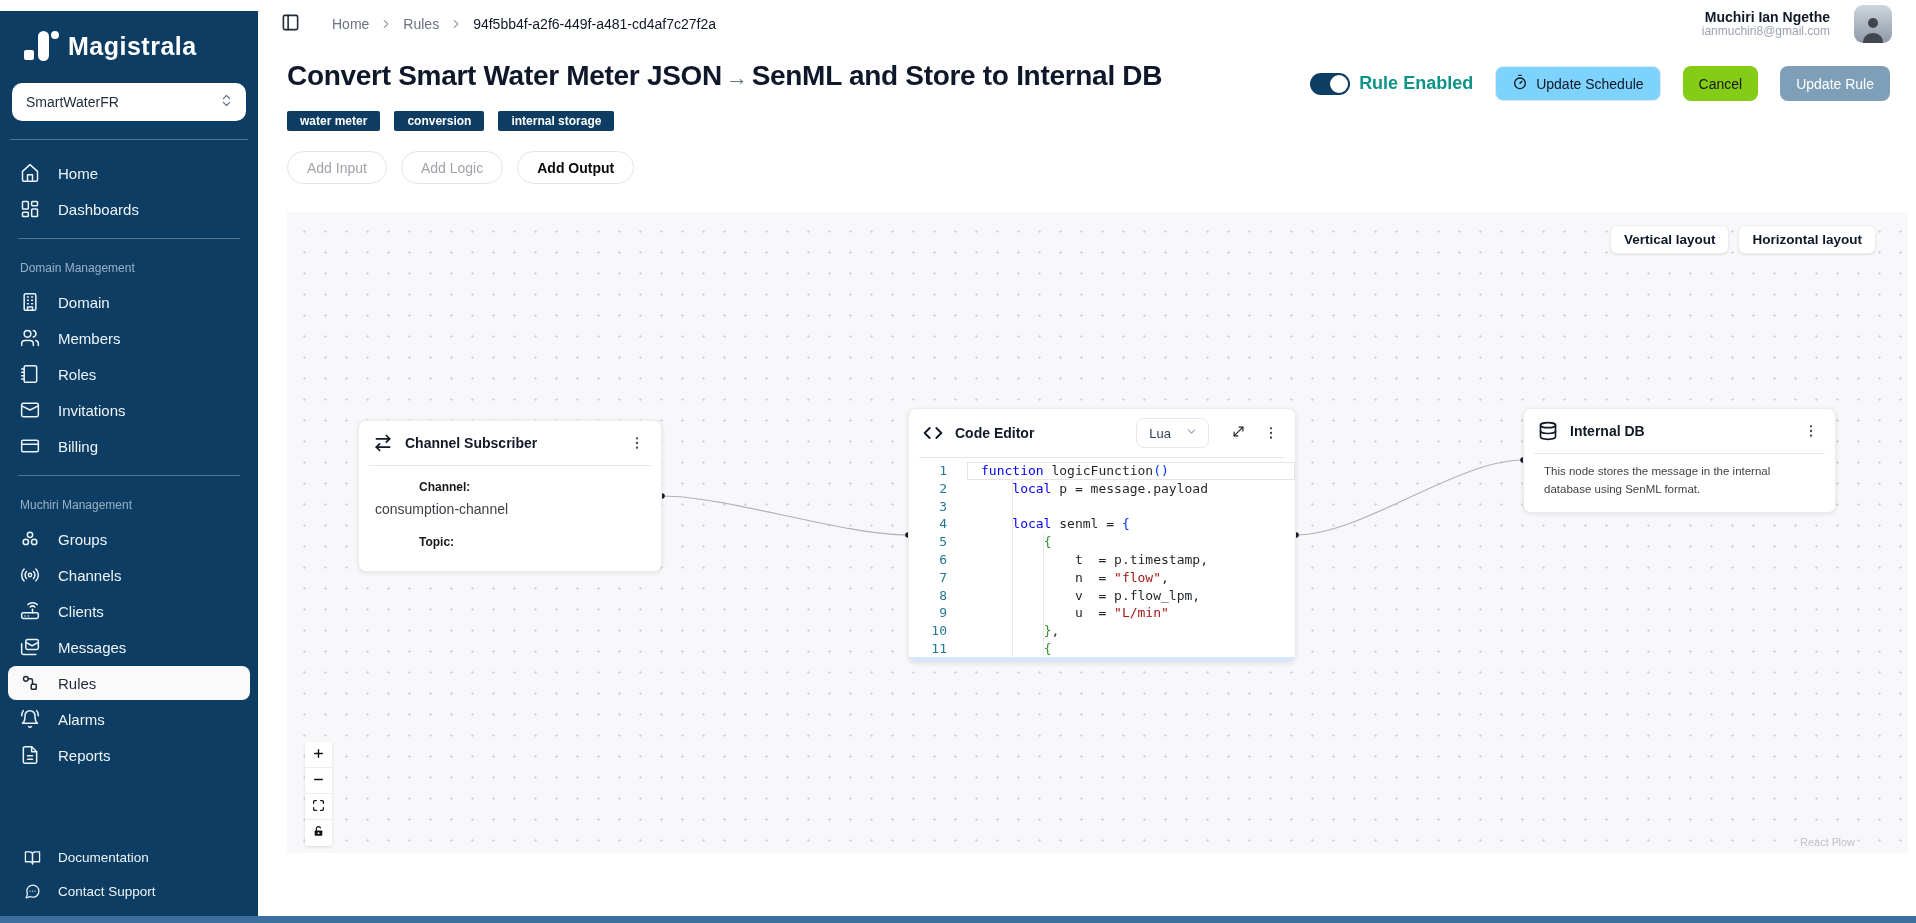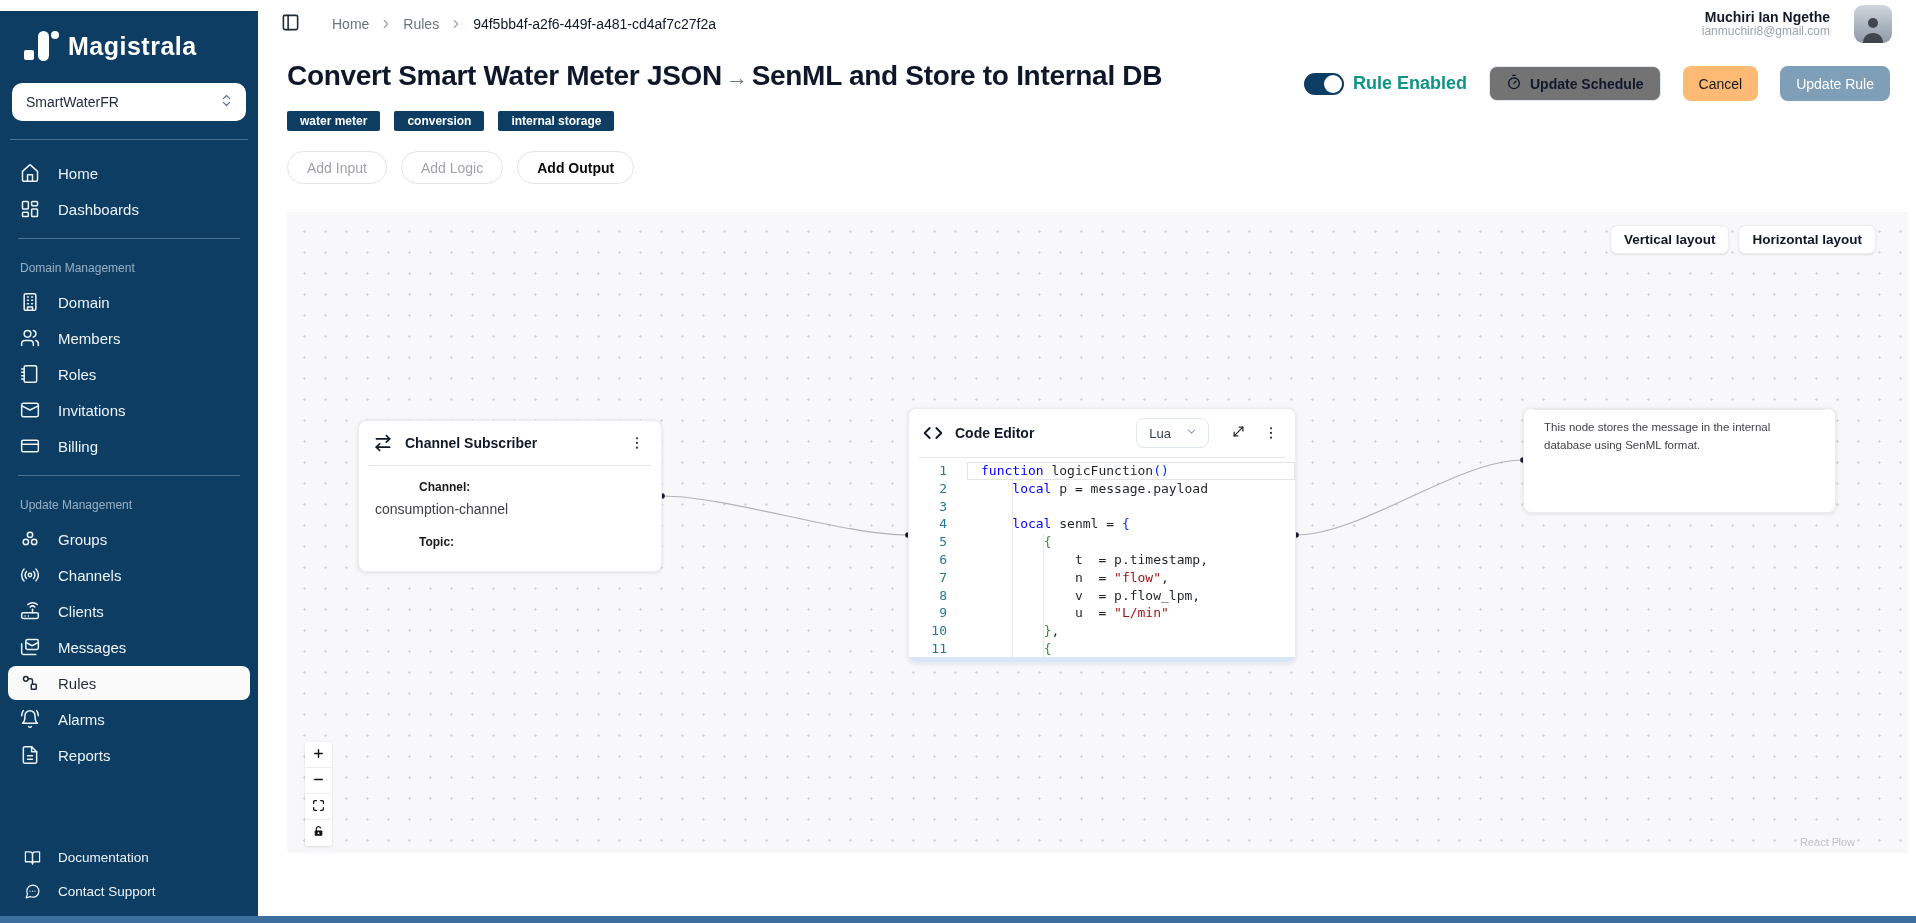--- a/index.html
+++ b/index.html
@@ -48,22 +48,22 @@
   .rule-head { padding:12px 26px 0 29px; }
   .rule-row { display:flex; align-items:flex-start; justify-content:space-between; }
   h1.rule-title { font-size:28px; font-weight:700; color:#0f172a; letter-spacing:-.3px; }
   .rule-title .arrow { color:#64748b; font-weight:400; font-size:22px; padding:0 4px; }
   .rule-actions { display:flex; align-items:center; gap:22px; margin-top:6px; flex:0 0 auto; }
   .toggle-wrap { display:flex; align-items:center; gap:9px; }
   .toggle { width:40px; height:22px; border-radius:11px; background:var(--navy,#0d3d63); position:relative; border:none; cursor:pointer; }
   .toggle .knob { position:absolute; top:2px; left:20px; width:18px; height:18px; border-radius:50%; background:#fff; }
   .toggle-label { color:var(--teal,#0d9488); font-size:18px; font-weight:700; }
   .btn { font-family:inherit; font-size:14px; border-radius:8px; height:35px; display:inline-flex; align-items:center; gap:8px; cursor:pointer; padding:0 16px; }
-  .btn-outline { background:#737373; border:1px solid #e2e8f0; color:#0f172a; font-weight:700; }
-  .btn-ghost { background:#fdba74; border:none; color:#18181b; font-weight:500; }
+  .btn-outline { background:#7dd3fc; border:1px solid #e2e8f0; color:#0f172a; font-weight:400; }
+  .btn-ghost { background:#84cc16; border:none; color:#18181b; font-weight:500; }
   .btn-primary { background:var(--primary-muted,#7f9fb8); border:none; color:#fff; font-weight:500; }
   .tags { display:flex; gap:14px; margin-top:10px; }
   .tag { background:var(--navy,#0d3d63); color:#fff; font-size:12px; font-weight:600; border-radius:2px; padding:3px 13px; }
   .add-row { display:flex; gap:14px; margin-top:20px; }
   .add-btn { height:33px; border-radius:17px; border:1px solid #e4e4e7; background:#fff; padding:0 19px; font-family:inherit; font-size:14px; color:#a1a1aa; }
   .add-btn.enabled { color:#09090b; font-weight:700; cursor:pointer; }
 
   
   .canvas { position:absolute; left:287px; top:212px; width:1621px; height:641px; background:#f8f8fa; background-image:radial-gradient(#d6d7da 1px, transparent 1.2px); background-size:21px 21px; background-position:7px 9px; z-index:1; }
   .layout-btns { position:absolute; top:13px; right:32px; display:flex; gap:9px; }
@@ -190,21 +190,21 @@
       <div class="sb-item">
         <span class="sb-icon">
           <svg viewBox="0 0 24 24" fill="none" stroke="currentColor" stroke-width="1.8" stroke-linecap="round" stroke-linejoin="round">
             <rect x="2" y="5" width="20" height="14" rx="2"></rect>
             <path d="M2 10h20"></path>
           </svg>
         </span>
         <span class="sb-text">Billing</span>
       </div>
       <div class="sb-divider"></div>
-      <div class="sb-label">Update Management</div>
+      <div class="sb-label">Muchiri Management</div>
       <div class="sb-item">
         <span class="sb-icon">
           <svg viewBox="0 0 24 24" fill="none" stroke="currentColor" stroke-width="1.8" stroke-linecap="round" stroke-linejoin="round">
             <circle cx="12" cy="7" r="3.2"></circle>
             <circle cx="7" cy="15.5" r="3.2"></circle>
             <circle cx="17" cy="15.5" r="3.2"></circle>
           </svg>
         </span>
         <span class="sb-text">Groups</span>
       </div>
@@ -449,20 +449,35 @@
         <div class="code-row"><span class="ln">7</span><span class="code-text"><span class="tok-pl">            n  = </span><span class="tok-str">"flow"</span><span class="tok-pl">,</span></span></div>
         <div class="code-row"><span class="ln">8</span><span class="code-text"><span class="tok-pl">            v  = p.flow_lpm,</span></span></div>
         <div class="code-row"><span class="ln">9</span><span class="code-text"><span class="tok-pl">            u  = </span><span class="tok-str">"L/min"</span></span></div>
         <div class="code-row"><span class="ln">10</span><span class="code-text"><span class="tok-pl">        </span><span class="tok-b2">}</span><span class="tok-pl">,</span></span></div>
         <div class="code-row"><span class="ln">11</span><span class="code-text"><span class="tok-pl">        </span><span class="tok-b2">{</span></span></div>
       </div>
     <div class="hscroll"></div>
   </div>
 
   <div class="node node-db">
+    <div class="node-head">
+      <svg class="nicon" viewBox="0 0 24 24" fill="none" stroke="currentColor" stroke-width="2" stroke-linecap="round" stroke-linejoin="round">
+          <ellipse cx="12" cy="5" rx="9" ry="3"></ellipse>
+          <path d="M3 5v14a9 3 0 0 0 18 0V5"></path>
+          <path d="M3 12a9 3 0 0 0 18 0"></path>
+        </svg>
+      <span class="node-title">Internal DB</span>
+      <button class="kebab">
+          <svg width="16" height="16" viewBox="0 0 24 24" fill="currentColor">
+            <circle cx="12" cy="5" r="1.7"></circle>
+            <circle cx="12" cy="12" r="1.7"></circle>
+            <circle cx="12" cy="19" r="1.7"></circle>
+          </svg>
+        </button>
+    </div>
     <div class="node-div"></div>
     <div class="body">This node stores the message in the internal database using SenML format.</div>
   </div>
 
   <div class="controls">
     <button class="ctrl-btn">
         <span><svg width="13" height="13" viewBox="0 0 24 24" fill="none" stroke="currentColor" stroke-width="2.6" stroke-linecap="round">
             <path d="M12 5v14M5 12h14"></path>
           </svg></span>
       </button>

